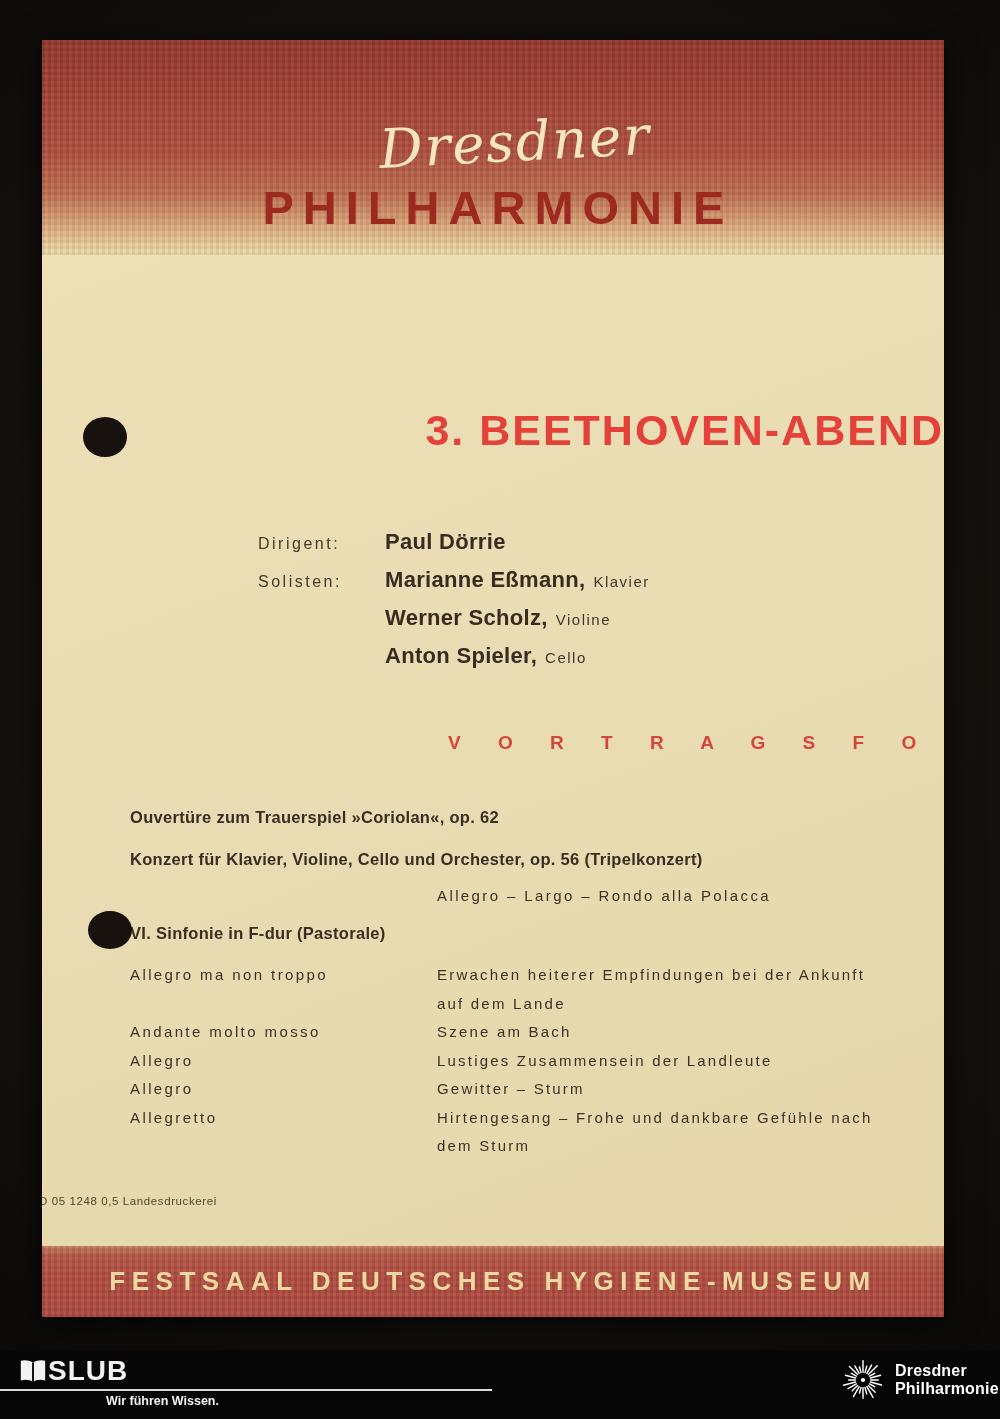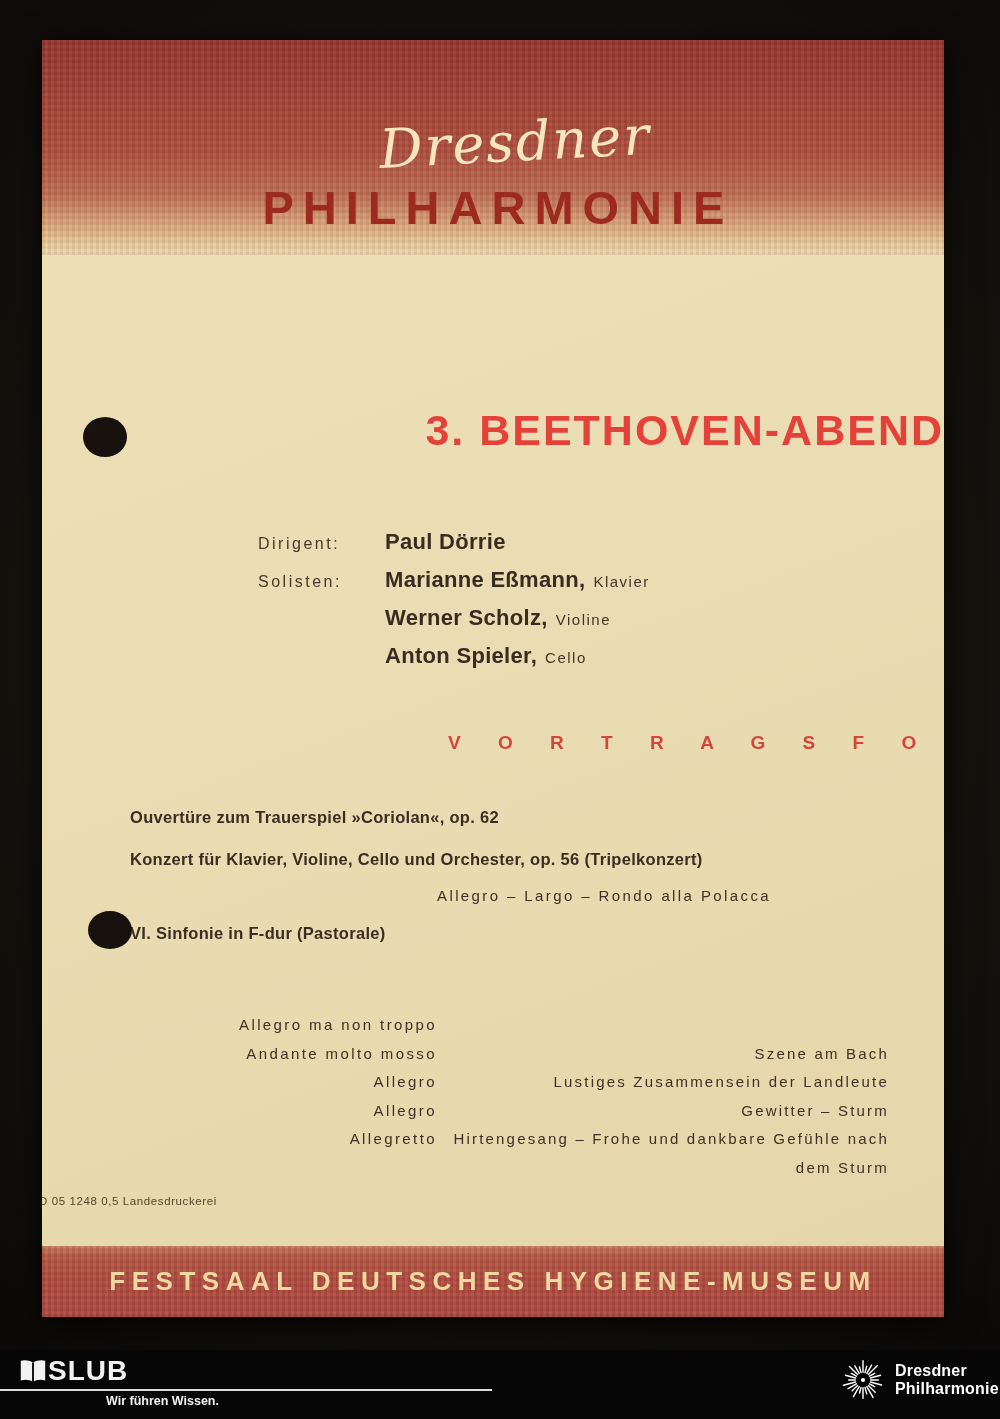--- a/index.html
+++ b/index.html
@@ -60,21 +60,21 @@
   }
 
   .prog-title {
     position:absolute; left:88px; white-space:nowrap;
     font-size:16.5px; font-weight:bold; letter-spacing:0.3px; color:#3a2d21;
   }
   .tempi {
     position:absolute; left:395px; top:847px; white-space:nowrap;
     font-size:15px; letter-spacing:2.4px; color:#3d3024;
   }
-  .movements { position:absolute; left:88px; top:971px; width:780px;text-align:right; }
+  .movements { position:absolute; left:88px; top:921px; width:780px; }
   .mv-row { display:flex; align-items:flex-start; }
   .mv-tempo { flex:0 0 307px; font-size:15px; letter-spacing:2.4px; line-height:28.5px; color:#3d3024; }
   .mv-desc  { width:452px; font-size:15px; letter-spacing:2.2px; line-height:28.5px; color:#3d3024; }
 
   .imprint {
     position:absolute; left:-3px; top:1155px;
     font-size:11.5px; letter-spacing:0.6px; color:#55452f; white-space:nowrap;
   }
 
   .band-bottom {
@@ -135,20 +135,21 @@
     <div class="vortragsfolge">V O R T R A G S F O L G E</div>
 
     <div class="prog-title" style="top:768px;">Ouvertüre zum Trauerspiel »Coriolan«, op. 62</div>
     <div class="prog-title" style="top:810px;">Konzert für Klavier, Violine, Cello und Orchester, op. 56 (Tripelkonzert)</div>
     <div class="tempi">Allegro – Largo – Rondo alla Polacca</div>
     <div class="prog-title" style="top:884px;">VI. Sinfonie in F-dur (Pastorale)</div>
 
     <div class="movements">
       <div class="mv-row">
         <div class="mv-tempo">Allegro ma non troppo</div>
+        <div class="mv-desc">Erwachen heiterer Empfindungen bei der Ankunft auf dem Lande</div>
       </div>
       <div class="mv-row">
         <div class="mv-tempo">Andante molto mosso</div>
         <div class="mv-desc">Szene am Bach</div>
       </div>
       <div class="mv-row">
         <div class="mv-tempo">Allegro</div>
         <div class="mv-desc">Lustiges Zusammensein der Landleute</div>
       </div>
       <div class="mv-row">

